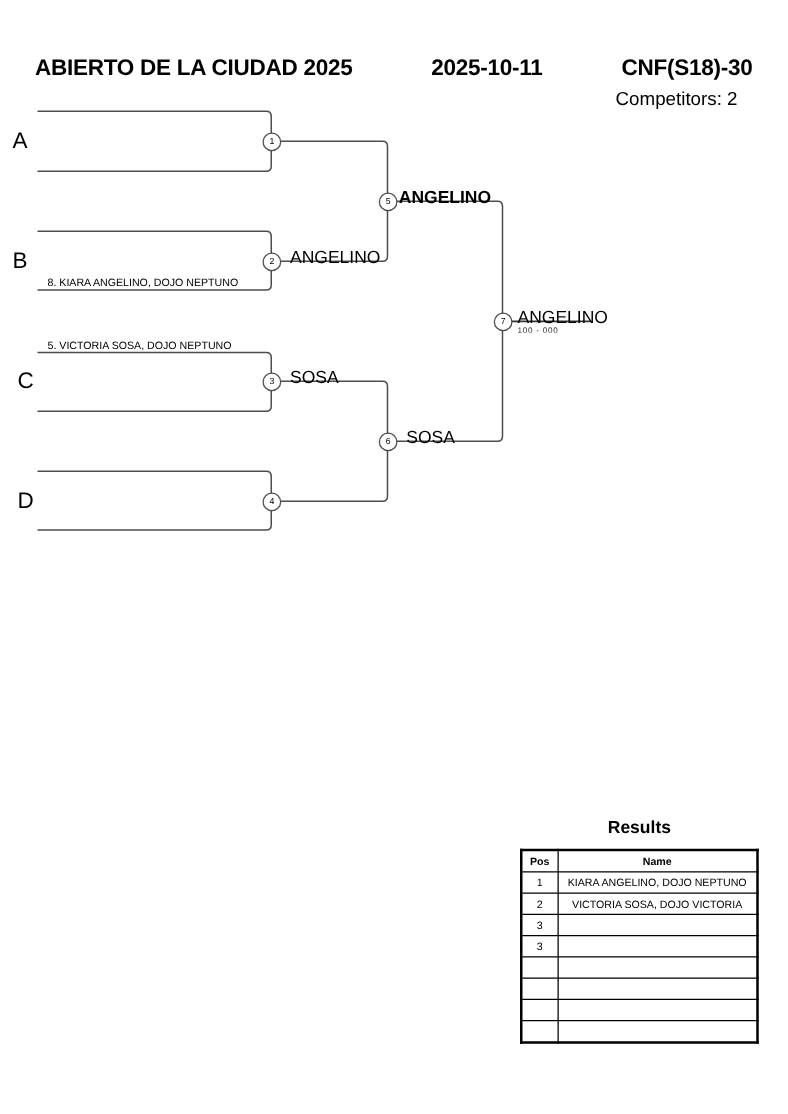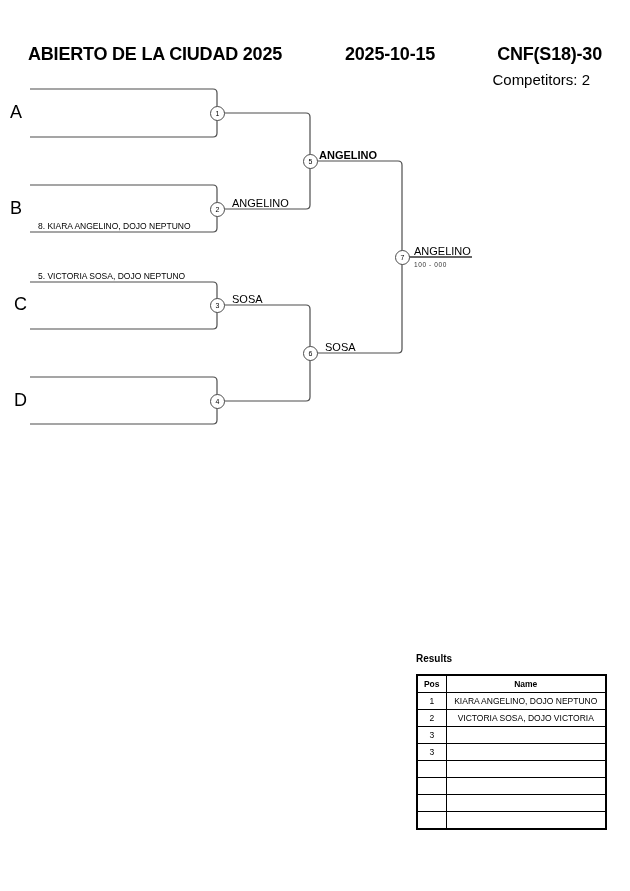--- a/index.html
+++ b/index.html
@@ -10,51 +10,51 @@
   .abs { position:absolute; white-space:nowrap; }
 
   
   .title { font-size:18px; font-weight:bold; letter-spacing:-0.2px; }
   .competitors { font-size:15px; }
 
   
   svg.lines { position:absolute; left:0; top:0; }
   .slot-letter { font-size:18px; }
   .seed-name { font-size:8.5px; }
-  .match-label { font-size:11px; }
+  .match-label { font-size:14px; }
   .match-label.bold { font-weight:bold; }
   .score { font-size:6.5px; letter-spacing:0.6px; color:#333; }
   .node {
     position:absolute; width:13px; height:13px; border-radius:50%;
     border:1px solid #4d4d4d; background:#fff; box-sizing:content-box;
     display:flex; align-items:center; justify-content:center;
     font-size:7px; line-height:1; z-index:2;
   }
 
   
   .results-wrap { position:absolute; left:416px; top:653px; width:191px; }
-  .results-title { text-align:left; font-weight:bold; font-size:10px; margin:0 0 10px 0; }
+  .results-title { text-align:center; font-weight:bold; font-size:14px; margin:0 0 10px 0; }
   table.results {
     border-collapse:collapse; width:191px; table-layout:fixed;
     border:2px solid #000;
   }
   table.results th, table.results td {
     border:1px solid #000; height:16px; padding:0 2px;
     font-size:8.5px; text-align:center; overflow:hidden; white-space:nowrap;
   }
   table.results th { font-weight:bold; }
   col.pos-col { width:29px; }
 </style>
 </head>
 <body>
 
 <div class="page">
 
   <div class="abs title" style="left:28px; top:44px;">ABIERTO DE LA CIUDAD 2025</div>
-  <div class="abs title" style="left:345px; top:44px;">2025-10-15</div>
+  <div class="abs title" style="left:345px; top:44px;">2025-10-11</div>
   <div class="abs title" style="right:28px; top:44px;">CNF(S18)-30</div>
   <div class="abs competitors" style="right:40px; top:71px;">Competitors: 2</div>
 
   <svg class="lines" width="630" height="891" viewBox="0 0 630 891">
     <g fill="none" stroke="#4d4d4d" stroke-width="1.2">
       <path d="M30 89 H213 Q217 89 217 93 V133 Q217 137 213 137 H30"></path>
       <path d="M30 185 H213 Q217 185 217 189 V228 Q217 232 213 232 H30"></path>
       <path d="M30 282 H213 Q217 282 217 286 V325 Q217 329 213 329 H30"></path>
       <path d="M30 377 H213 Q217 377 217 381 V420 Q217 424 213 424 H30"></path>
       <path d="M217 113 H306 Q310 113 310 117 V205 Q310 209 306 209 H217"></path>

